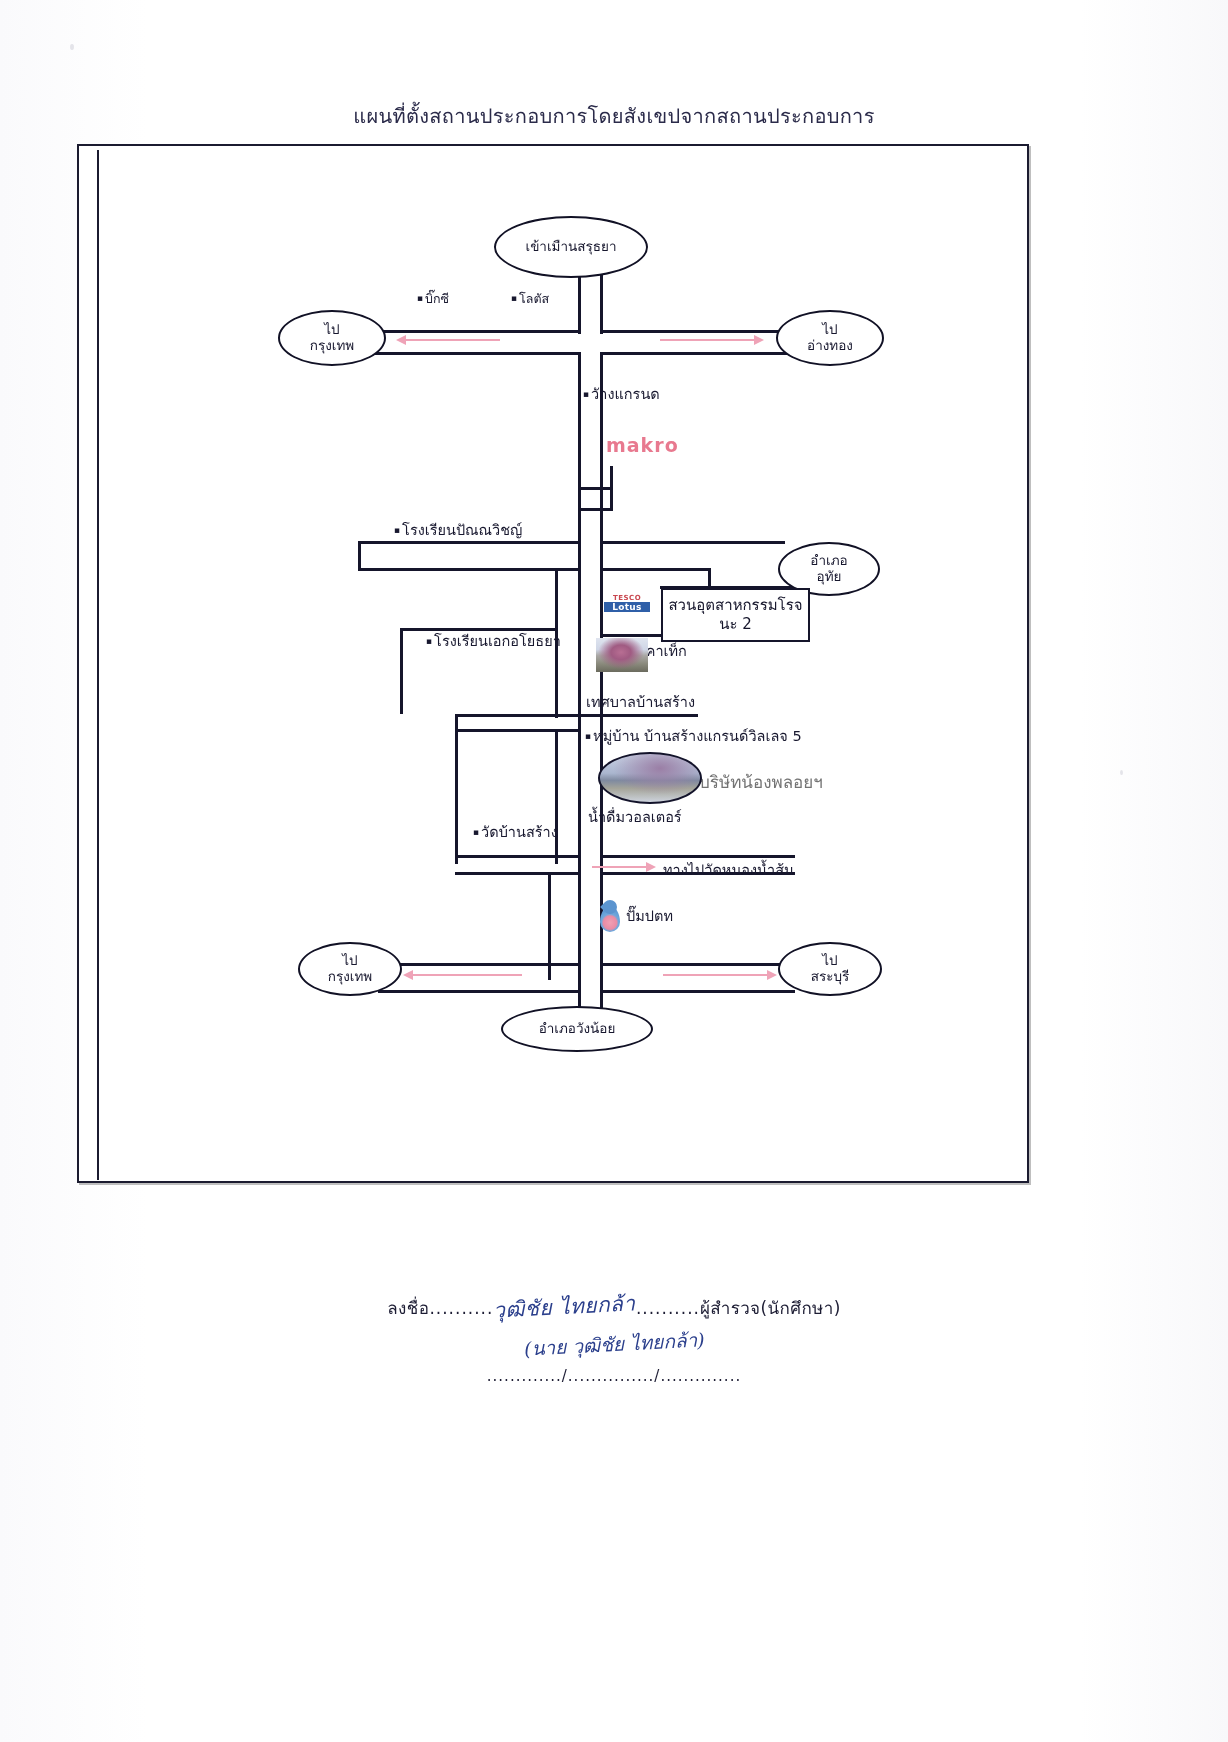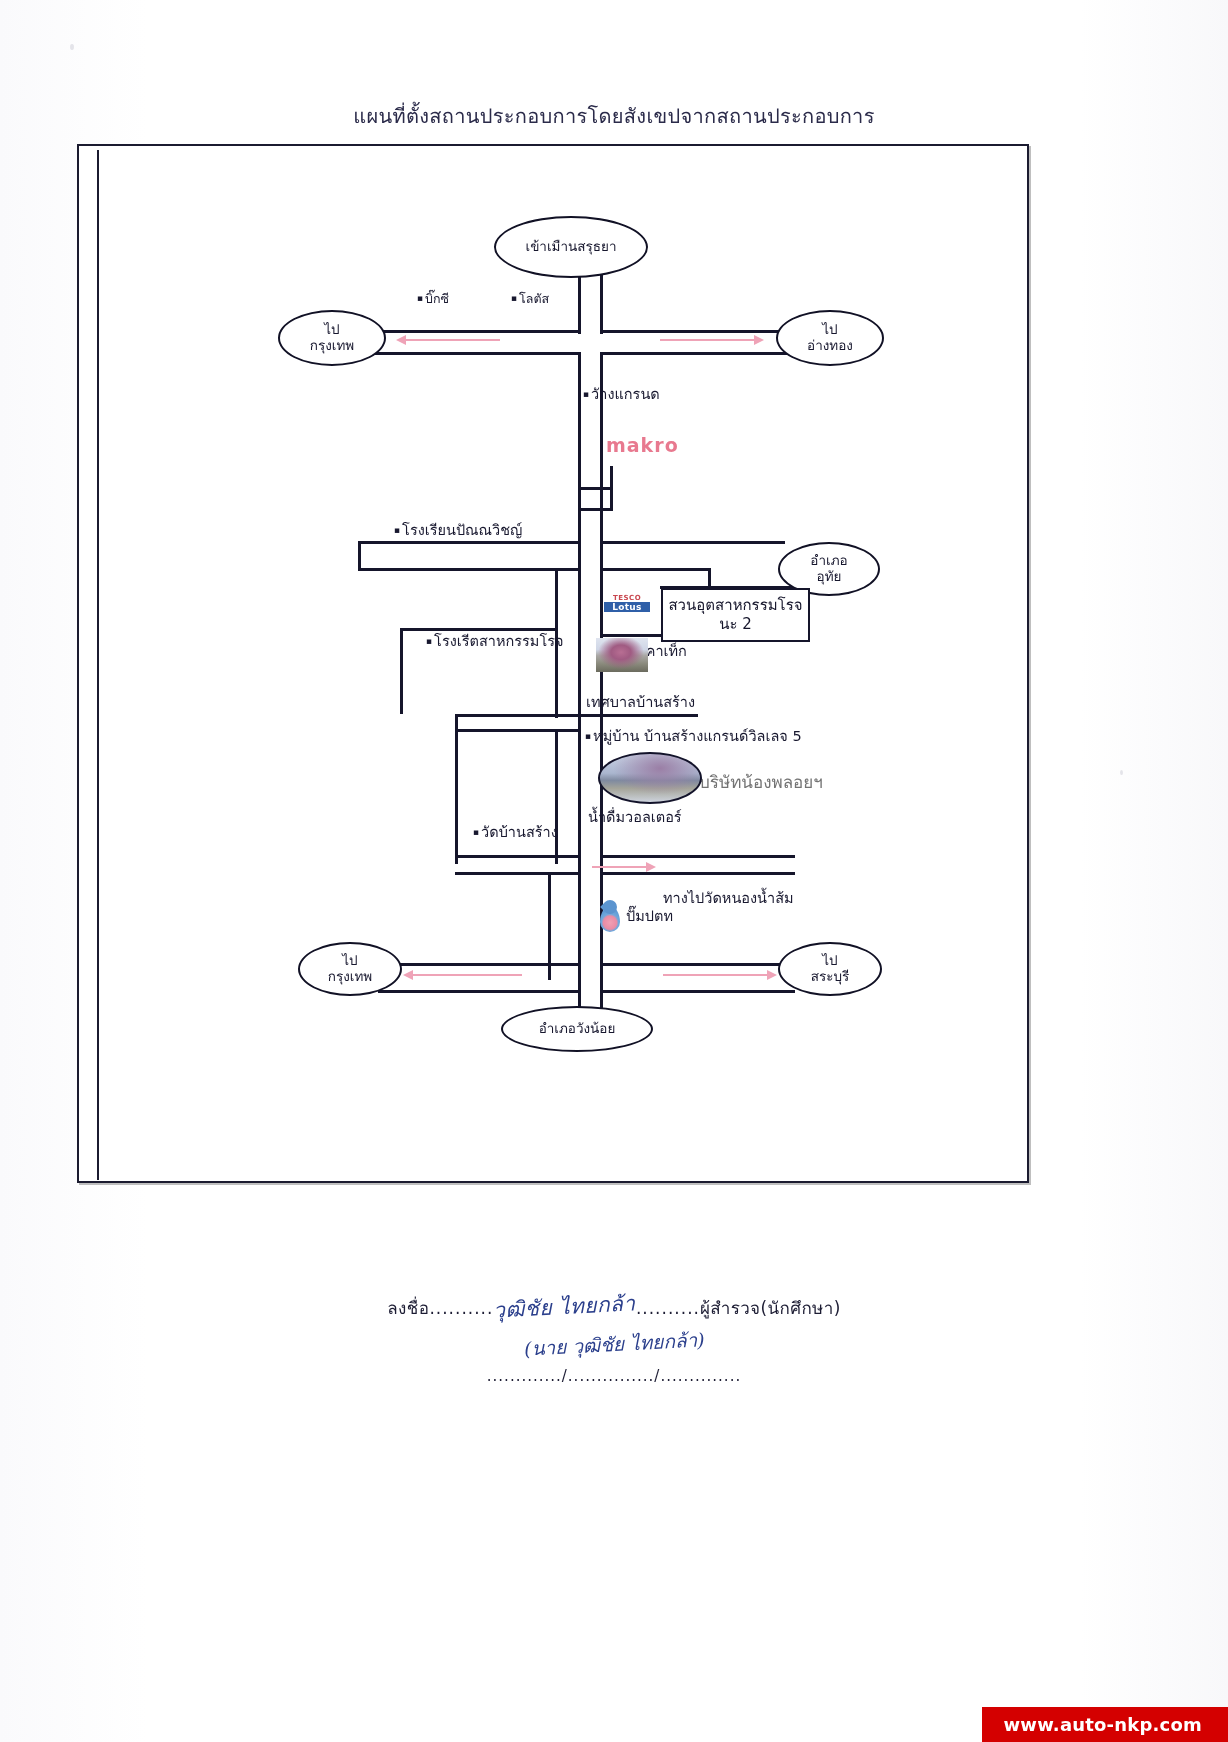--- a/index.html
+++ b/index.html
@@ -246,28 +246,28 @@
       <span class="two">สวนอุตสาหกรรมโรจ</span>
       <span class="two">นะ 2</span>
     </div>
   </div>
 
   <div class="lbl sm dot" style="left:417px;top:289px;">บิ๊กซี</div>
   <div class="lbl sm dot" style="left:511px;top:289px;">โลตัส</div>
   <div class="lbl dot" style="left:583px;top:382px;">วัางแกรนด</div>
   <div class="makro" style="left:606px;top:434px;">makro</div>
   <div class="lbl dot" style="left:394px;top:518px;">โรงเรียนปัณณวิชญ์</div>
-  <div class="lbl dot" style="left:426px;top:629px;">โรงเรีตสาหกรรมโรจ</div>
+  <div class="lbl dot" style="left:426px;top:629px;">โรงเรียนเอกอโยธยา</div>
   <div class="lbl" style="left:627px;top:639px;">ปั๊มคาเท็ก</div>
   <div class="lbl" style="left:586px;top:690px;">เทศบาลบ้านสร้าง</div>
   <div class="lbl dot" style="left:585px;top:724px;">หมู่บ้าน บ้านสร้างแกรนด์วิลเลจ 5</div>
   <div class="lbl pink" style="left:699px;top:768px;font-size:17px;">บริษัทน้องพลอยฯ</div>
   <div class="lbl" style="left:588px;top:805px;">น้ำดื่มวอลเตอร์</div>
   <div class="lbl dot" style="left:473px;top:820px;">วัดบ้านสร้าง</div>
-  <div class="lbl" style="left:663px;top:858px;margin-top:28px;">ทางไปวัดหนองน้ำส้ม</div>
+  <div class="lbl" style="left:663px;top:858px;">ทางไปวัดหนองน้ำส้ม</div>
   <div class="lbl" style="left:626px;top:904px;">ปั๊มปตท</div>
 
   <div class="thumb tesco" style="left:604px;top:588px;">
     <div class="tesco-top">TESCO</div>
     <div class="tesco-bot">Lotus</div>
   </div>
 
   <div class="thumb photo caltex" style="left:596px;top:638px;width:52px;height:34px;"></div>
 
   <div class="oval-photo" style="left:598px;top:752px;width:100px;height:48px;"></div>
@@ -277,16 +277,13 @@
   <div class="sig-wrap">
     <div class="sig-line">
       <span>ลงชื่อ</span><span class="dots">..........</span><span class="handwrite">วุฒิชัย ไทยกล้า</span><span class="dots">..........</span><span>ผู้สำรวจ(นักศึกษา)</span>
     </div>
     <div class="sig-name">
       <span class="handwrite" style="font-size:19px;">(นาย วุฒิชัย  ไทยกล้า)</span>
     </div>
     <div class="sig-date">............./.............../..............</div>
   </div>
 
-  <div class="watermark">
-    <span>www.auto-nkp.com</span>
-  </div>
 </div>
 
 </body></html>

